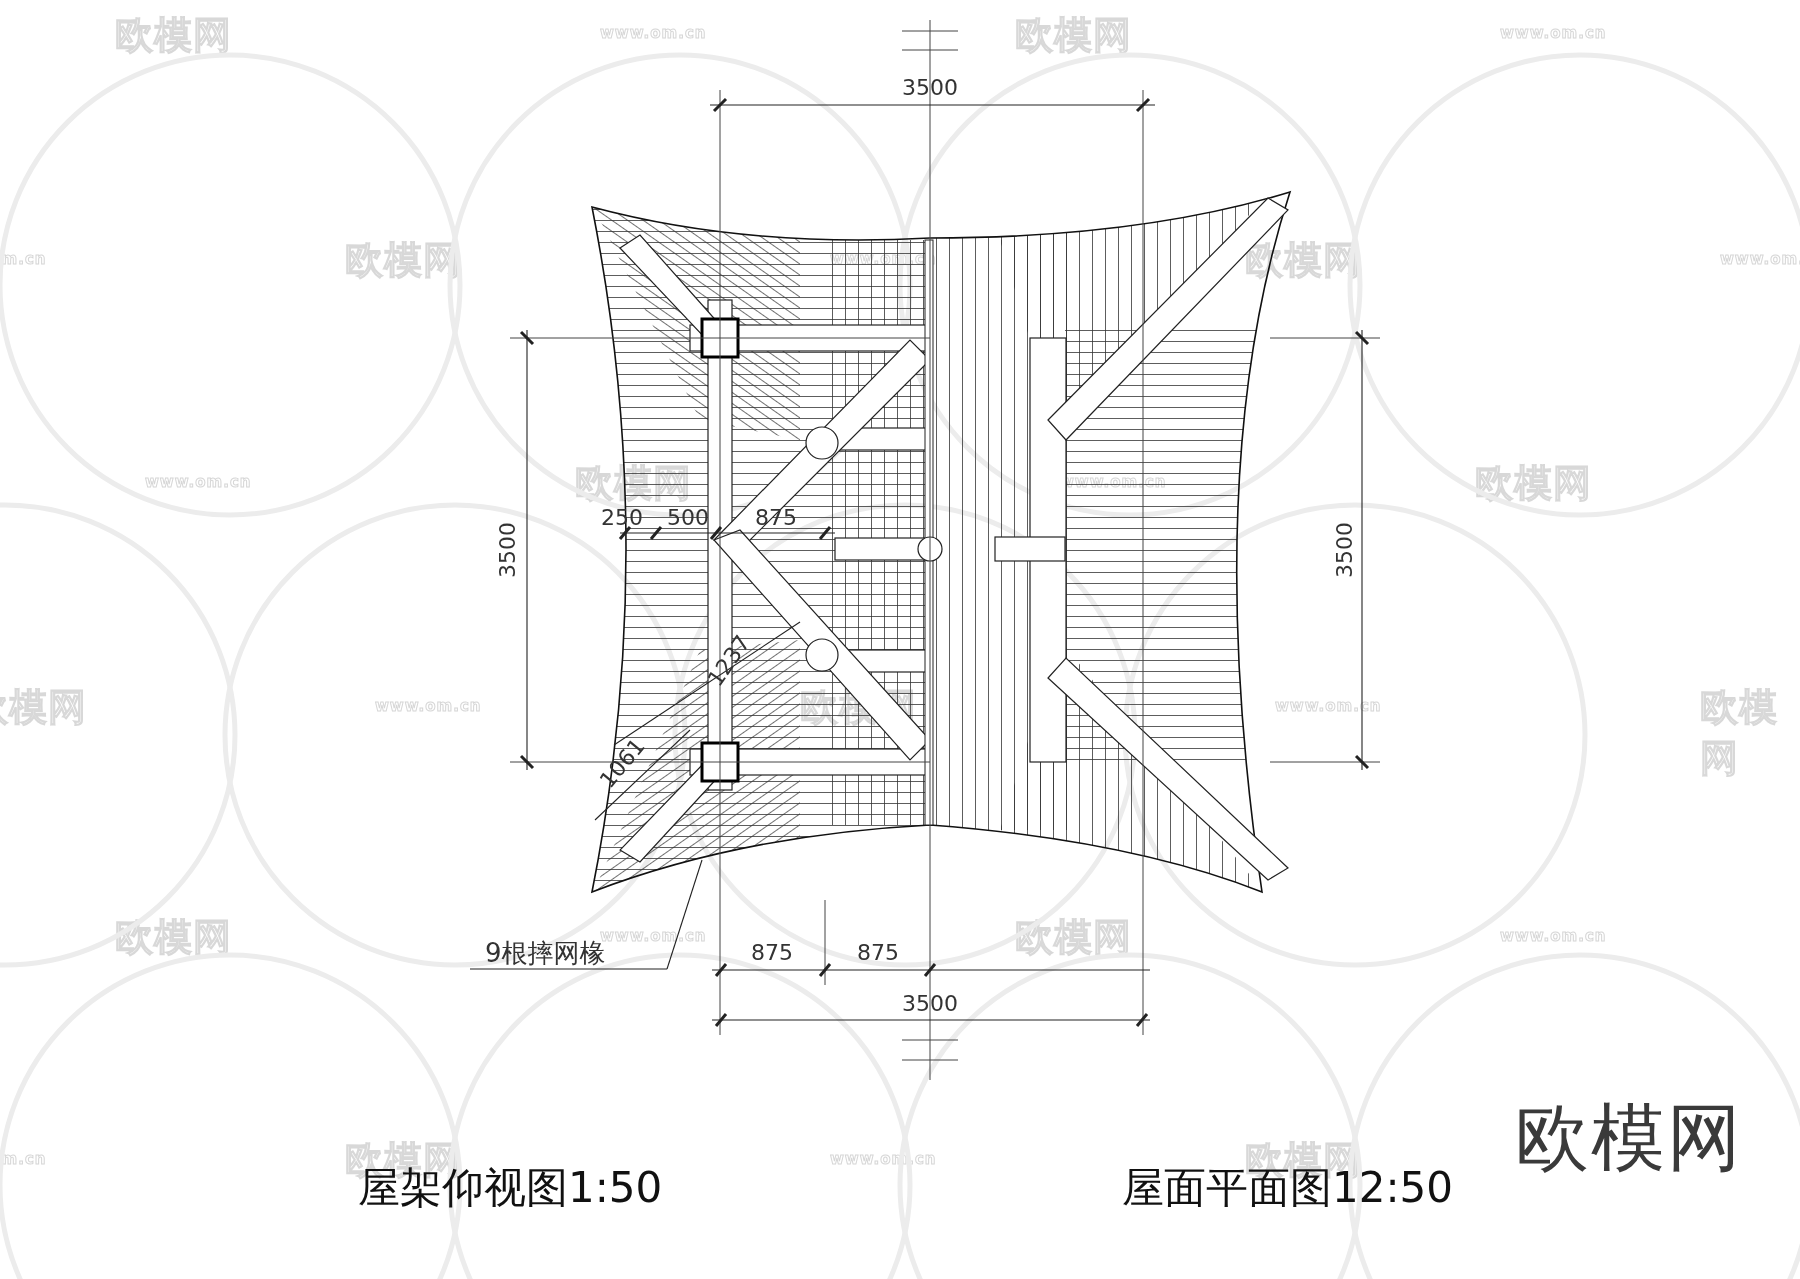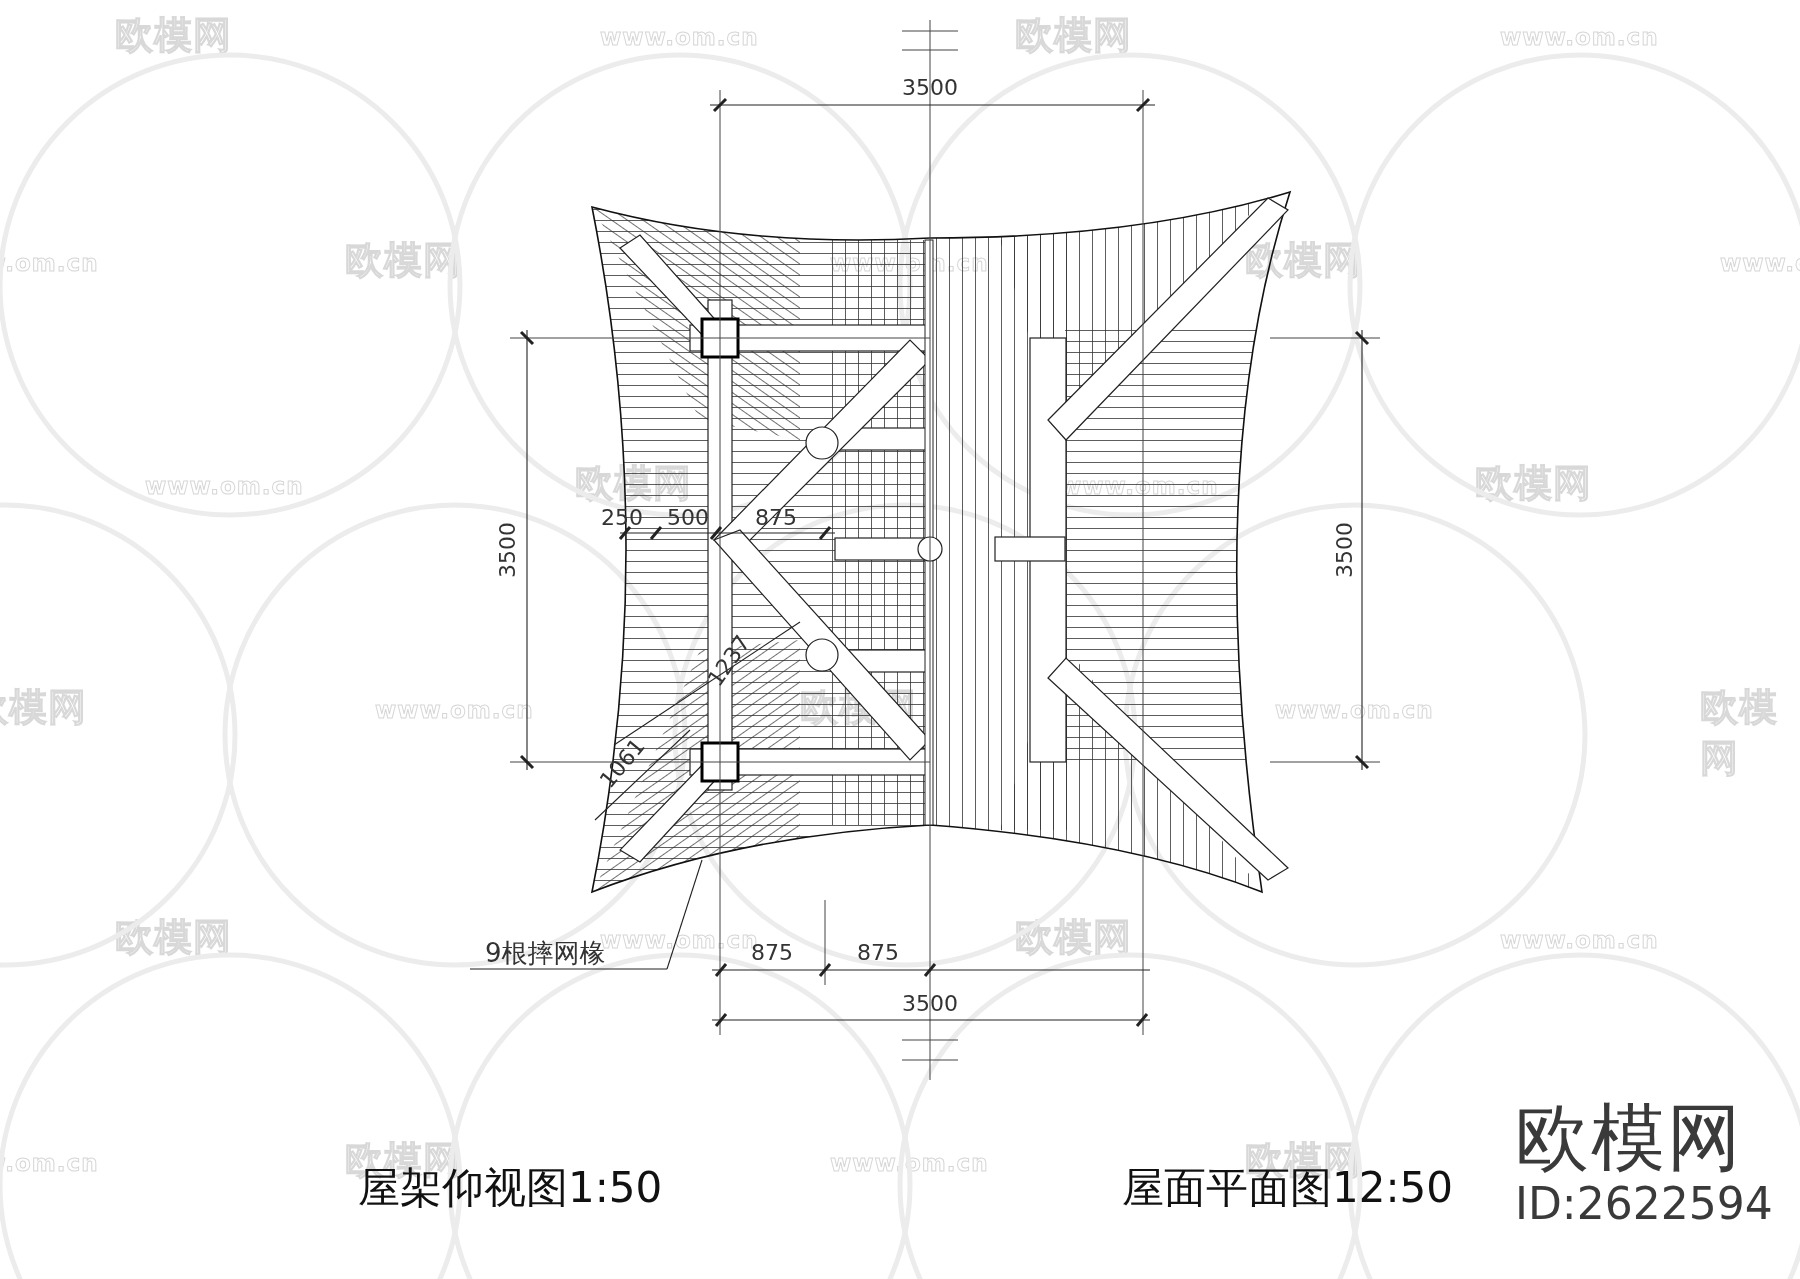--- a/index.html
+++ b/index.html
@@ -1,20 +1,20 @@
 <!DOCTYPE html>
 <html><head>
 <meta charset="utf-8">
 <style>
   html, body { margin: 0; padding: 0; background: #ffffff; }
   body { width: 1800px; height: 1279px; position: relative; overflow: hidden; font-family: "DejaVu Sans", sans-serif; }
   #canvas { position: absolute; left: 0; top: 0; width: 1800px; height: 1279px; }
   .wm { position: absolute; color: #e4e4e4; font-family: "DejaVu Sans", sans-serif; font-weight: bold; letter-spacing: 1px; user-select: none; }
   .wm-logo { font-size: 38px; -webkit-text-stroke: 1px #d8d8d8; color: transparent; }
-  .wm-url { font-size: 23px; -webkit-text-stroke: 1px #d6d6d6; color: transparent; }
+  .wm-url { font-size: 15px; -webkit-text-stroke: 1px #d6d6d6; color: transparent; }
   .title { position: absolute; font-family: "DejaVu Sans", sans-serif; font-size: 42px; color: #111; }
   .brand { position: absolute; font-family: "DejaVu Sans", sans-serif; color: #3a3a3a; }
   .brand-name { font-size: 74px; line-height: 1; letter-spacing: 2px; }
   .brand-id { font-size: 44px; line-height: 1; margin-top: 8px; letter-spacing: 0px; }
   svg text { font-family: "DejaVu Sans", sans-serif; }
 </style>
 </head>
 <body>
 
 <div>
@@ -199,14 +199,13 @@
     <text x="930" y="1011" text-anchor="middle">3500</text>
     <text x="485" y="962" font-size="26">9根摔网椽</text>
   </g>
 </svg>
 
 <div class="title" style="left:358px;top:1160px;">屋架仰视图1:50</div>
 <div class="title" style="left:1122px;top:1160px;">屋面平面图12:50</div>
 
 <div class="brand" style="left:1515px;top:1100px;">
   <div class="brand-name">欧模网</div>
-  <div class="brand-id">ID:2622594</div>
 </div>
 
 </body></html>

